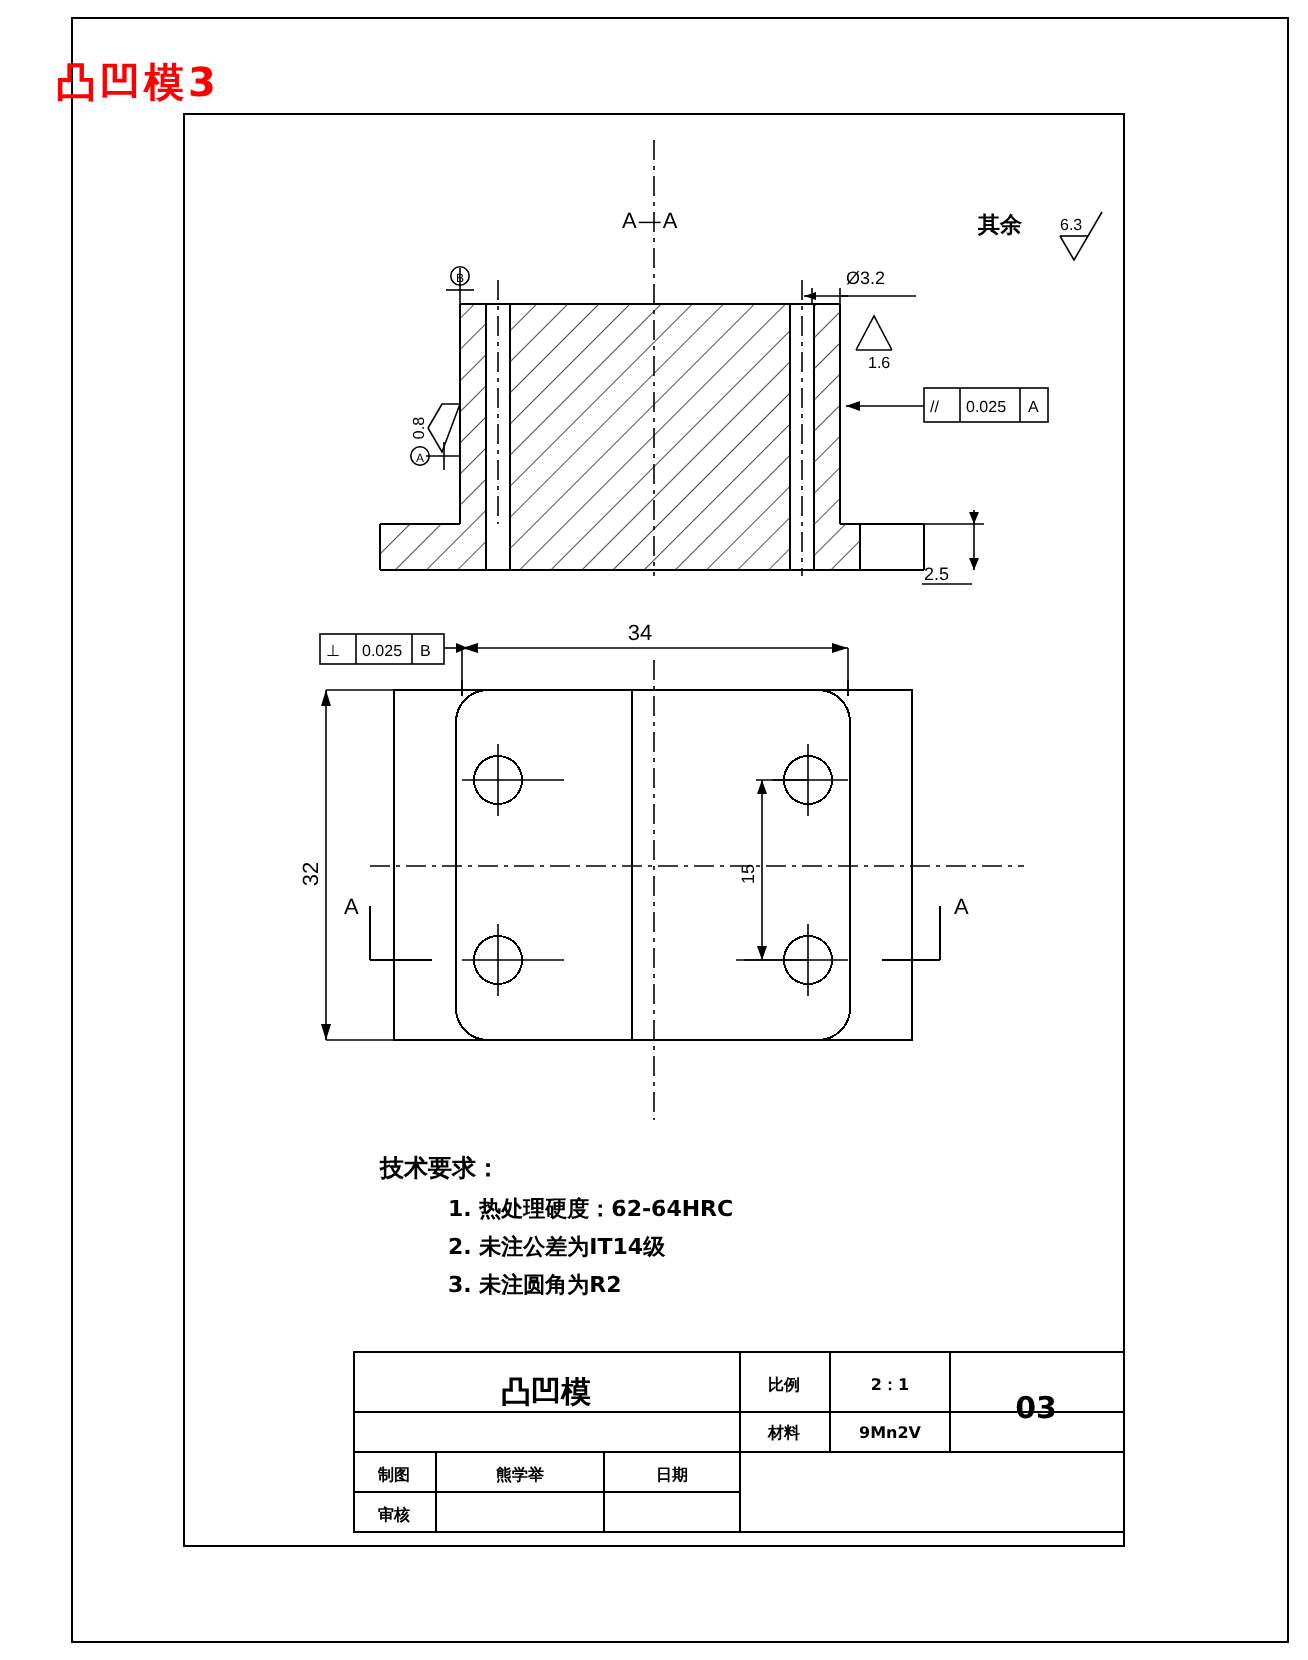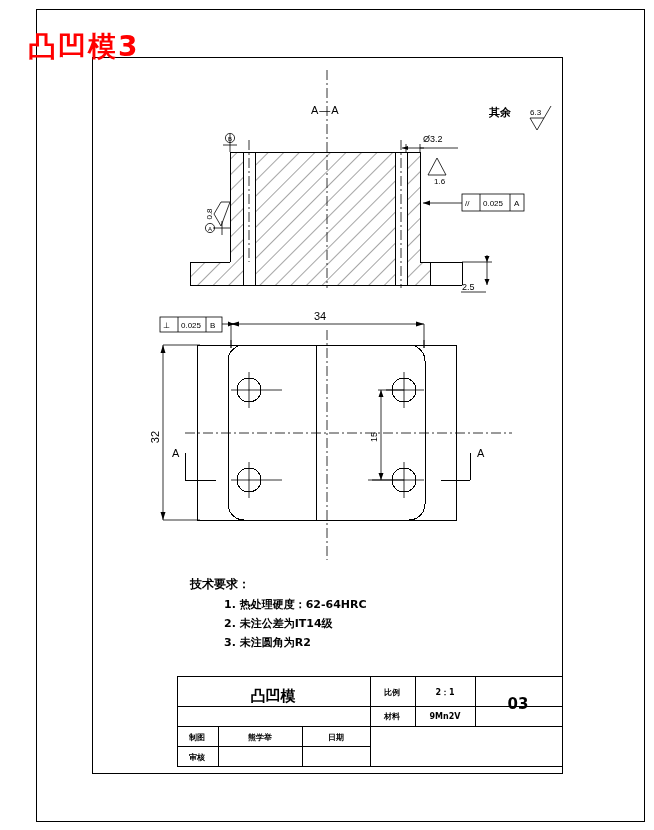--- a/index.html
+++ b/index.html
@@ -9,21 +9,21 @@
   .ln{stroke:#000;stroke-width:1;fill:none;shape-rendering:crispEdges;}
   .thin{stroke:#000;stroke-width:0.8;fill:none;}
   .center{stroke:#000;stroke-width:0.8;fill:none;stroke-dasharray:10 3 2 3;}
   .txt{font-family:"Liberation Sans",sans-serif;font-size:9px;fill:#000;}
   .txt-s{font-family:"Liberation Sans",sans-serif;font-size:8px;fill:#000;}
   .txt-cn{font-family:"DejaVu Sans",sans-serif;font-size:11px;fill:#000;font-weight:bold;}
   .txt-cn-b{font-family:"DejaVu Sans",sans-serif;font-size:12px;fill:#000;font-weight:bold;}
   .txt-tb{font-family:"DejaVu Sans",sans-serif;font-size:8px;fill:#000;font-weight:bold;}
   .txt-title{font-family:"DejaVu Sans",sans-serif;font-size:15px;fill:#000;font-weight:bold;}
   .redtitle{position:absolute;left:28px;top:28px;color:#ff0000;
-    font-family:"DejaVu Sans",sans-serif;font-size:28px;font-weight:bold;
+    font-family:"DejaVu Sans",sans-serif;font-size:20px;font-weight:bold;
     letter-spacing:2px;white-space:nowrap;}
 </style>
 </head>
 <body>
 
 <div id="sheet">
 
   <div class="redtitle">凸凹模3</div>
 
   <svg width="654" height="830" viewBox="0 0 654 830">

